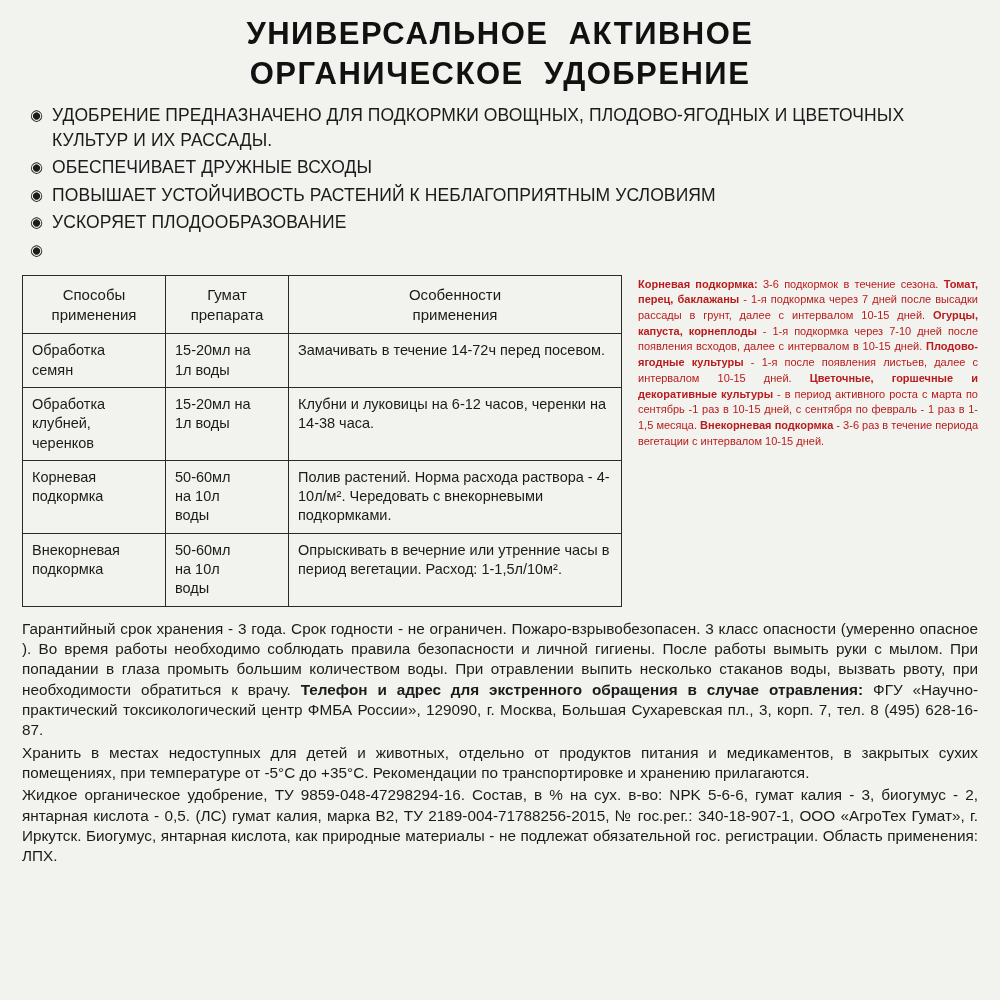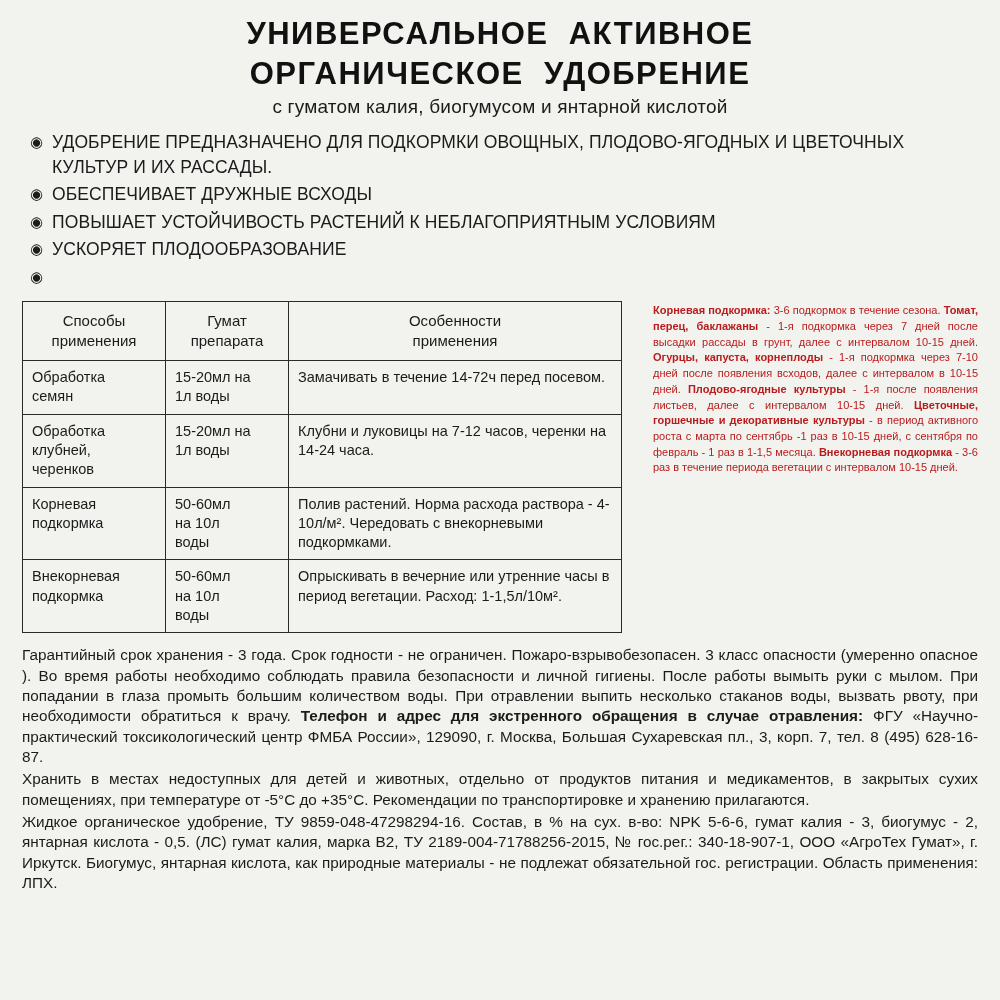--- a/index.html
+++ b/index.html
@@ -66,21 +66,21 @@
     font-size: 17.5px;
     line-height: 1.4;
     letter-spacing: 0.1px;
     color: #1b1b1b;
   }
 
   
   .middle {
     display: flex;
     margin-top: 14px;
-    gap: 31px;
+    gap: 16px;
     align-items: flex-start;
   }
   .table-wrap {
     flex: 0 0 560px;
   }
   table.usage {
     border-collapse: collapse;
     width: 560px;
     table-layout: fixed;
   }
@@ -129,21 +129,20 @@
   .fineprint b { font-weight: bold; }
 </style>
 </head>
 <body>
 
 <div class="page">
 
   <div class="title-block">
     <div class="title-line">УНИВЕРСАЛЬНОЕ  АКТИВНОЕ</div>
     <div class="title-line">ОРГАНИЧЕСКОЕ  УДОБРЕНИЕ</div>
-    <div class="subtitle">с гуматом калия,  биогумусом и янтарной кислотой</div>
   </div>
 
   <div class="bullets">
     <div class="bullet-row">
       <span class="bullet-mark">◉</span>
       <span class="bullet-text">УДОБРЕНИЕ ПРЕДНАЗНАЧЕНО ДЛЯ ПОДКОРМКИ ОВОЩНЫХ, ПЛОДОВО-ЯГОДНЫХ И ЦВЕТОЧНЫХ КУЛЬТУР И ИХ РАССАДЫ.</span>
     </div>
     <div class="bullet-row">
       <span class="bullet-mark">◉</span>
       <span class="bullet-text">ОБЕСПЕЧИВАЕТ ДРУЖНЫЕ ВСХОДЫ</span>
@@ -182,21 +181,21 @@
             <td class="norm" style="white-space:pre-line">15-20мл на
 1л воды</td>
             <td>Замачивать в течение 14-72ч перед посевом.</td>
           </tr>
           <tr>
             <td class="method" style="white-space:pre-line">Обработка
 клубней,
 черенков</td>
             <td class="norm" style="white-space:pre-line">15-20мл на
 1л воды</td>
-            <td>Клубни и луковицы на 7-12 часов, черенки на 14-24 часа.</td>
+            <td>Клубни и луковицы на 6-12 часов, черенки на 14-38 часа.</td>
           </tr>
           <tr>
             <td class="method" style="white-space:pre-line">Корневая
 подкормка</td>
             <td class="norm" style="white-space:pre-line">50-60мл
 на 10л
 воды</td>
             <td>Полив растений. Норма расхода раствора - 4-10л/м². Чередовать с внекорневыми подкормками.</td>
           </tr>
           <tr>

